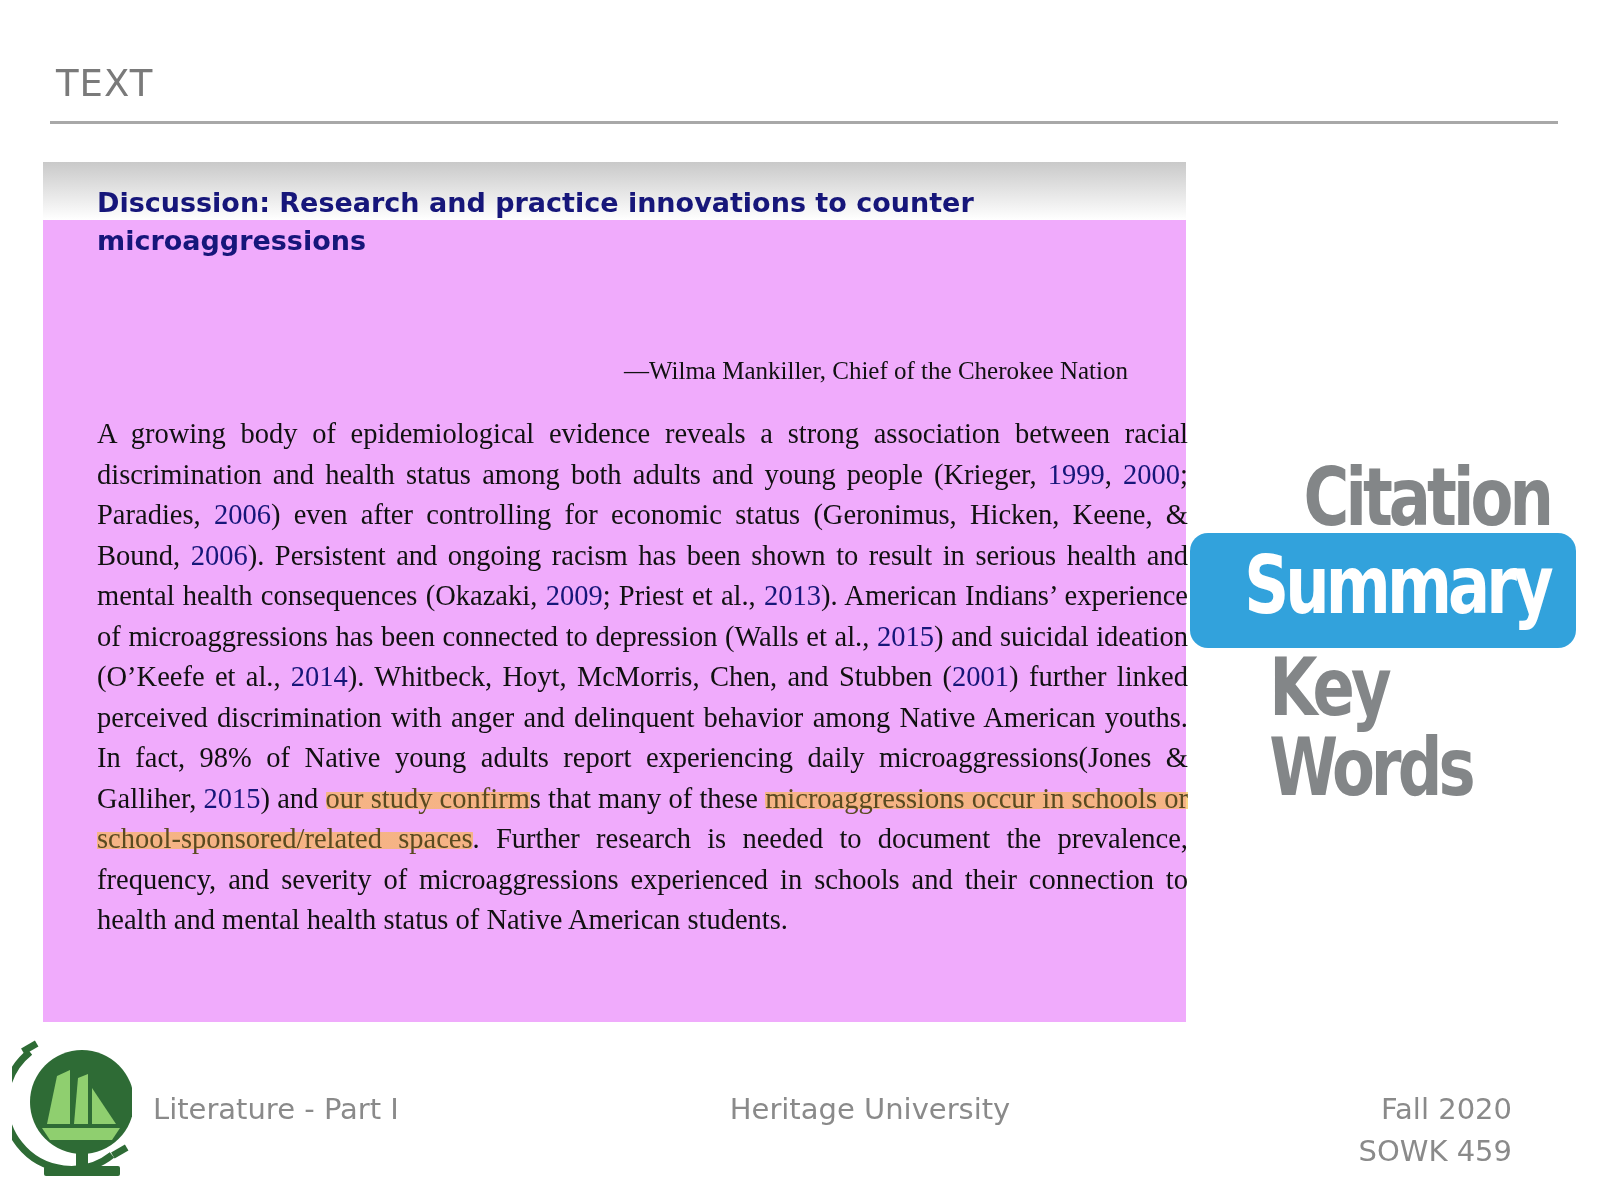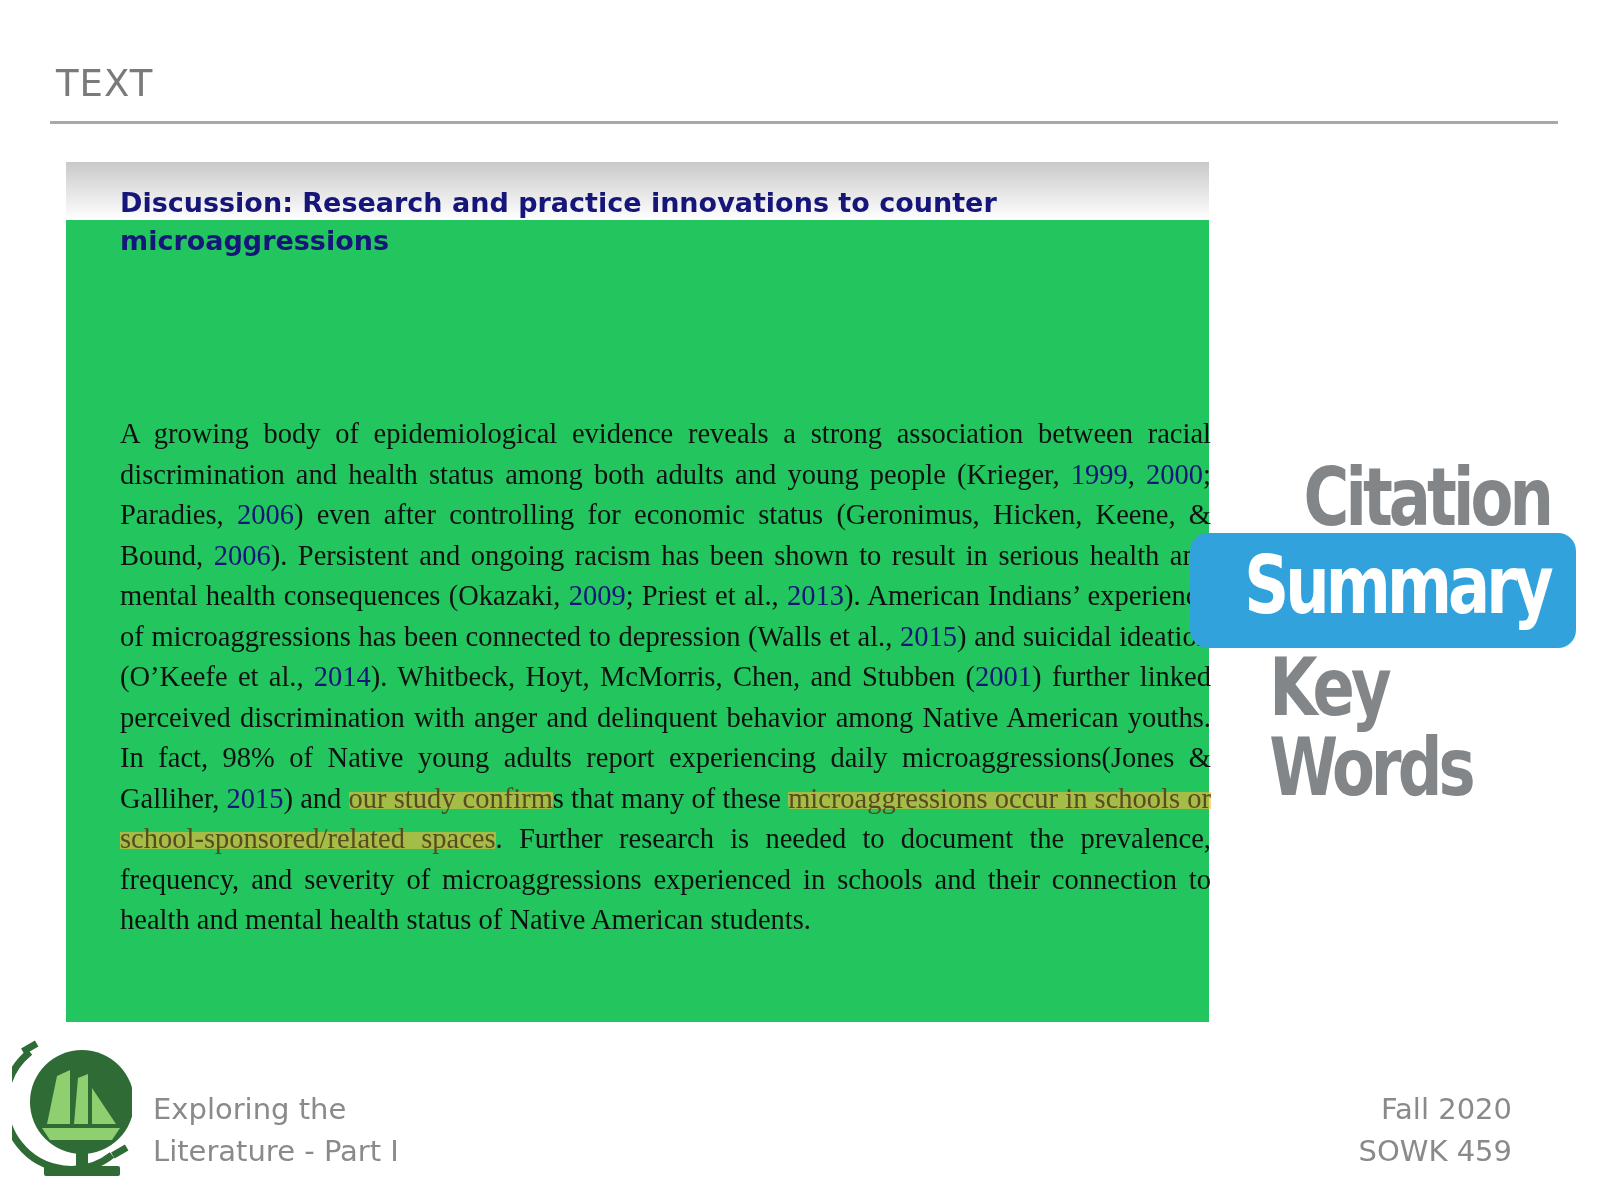--- a/index.html
+++ b/index.html
@@ -1,19 +1,19 @@
 <!DOCTYPE html>
 <html><head>
 <meta charset="utf-8">
 <style>
   html, body { margin:0; padding:0; }
   body { width:1600px; height:1200px; background:#ffffff; position:relative; overflow:hidden; font-family:"DejaVu Sans", sans-serif; }
   .slide-title { position:absolute; left:56px; top:62px; font-size:37px; color:#7a7a7a; letter-spacing:1px; font-family:"DejaVu Sans", sans-serif; }
   .title-rule { position:absolute; left:50px; top:121px; width:1508px; height:3px; background:#a8a8a8; }
-  .doc { position:absolute; left:66px; top:162px; width:1143px; height:860px; background:#22c55e; }
+  .doc { position:absolute; left:43px; top:162px; width:1143px; height:860px; background:#f0abfc; }
   .doc-shade { position:absolute; left:0; top:0; width:100%; height:58px; background:linear-gradient(#c9c9c9, #ffffff); }
   .section-head { position:absolute; left:54px; top:22px; width:940px; font-family:"DejaVu Sans", sans-serif; font-weight:bold; font-size:27px; line-height:38px; color:#16167a; }
   .epigraph { position:absolute; right:58px; font-family:"Liberation Serif", serif; font-size:25px; color:#111; }
   .epi1 { top:125px; }
   .epi2 { top:195px; }
   .body-text { position:absolute; left:54px; top:252px; width:1091px; font-family:"Liberation Serif", serif; font-size:28.5px; line-height:40.5px; color:#111; text-align:justify; }
   .cite { color:#16167a; }
   .hl { background:linear-gradient(transparent 30%, rgba(249,185,54,0.6) 30%, rgba(249,185,54,0.6) 85%, transparent 85%); border-radius:10px; color:#5a4a20; }
   .badge-area { position:absolute; left:1190px; top:450px; width:400px; height:300px; }
   .kw { position:absolute; right:40px; font-family:"DejaVu Sans", sans-serif; font-weight:bold; color:#838688; font-size:80px; letter-spacing:-5px; transform:scaleX(0.78); transform-origin:right; line-height:1; }
@@ -29,20 +29,21 @@
 </style>
 </head>
 <body>
 
 <div class="slide-title">TEXT</div>
 <div class="title-rule"></div>
 
 <div class="doc">
   <div class="doc-shade"></div>
   <div class="section-head">Discussion: Research and practice innovations to counter microaggressions</div>
+  <div class="epigraph epi2">—Wilma Mankiller, Chief of the Cherokee Nation</div>
   <div class="body-text"><span>A growing body of epidemiological evidence reveals a strong association between racial discrimination and health status among both adults and young people (Krieger, </span><span class="cite">1999</span><span>, </span><span class="cite">2000</span><span>; Paradies, </span><span class="cite">2006</span><span>) even after controlling for economic status (Geronimus, Hicken, Keene, &amp; Bound, </span><span class="cite">2006</span><span>). Persistent and ongoing racism has been shown to result in serious health and mental health consequences (Okazaki, </span><span class="cite">2009</span><span>; Priest et al., </span><span class="cite">2013</span><span>). American Indians’ experience of microaggressions has been connected to depression (Walls et al., </span><span class="cite">2015</span><span>) and suicidal ideation (O’Keefe et al., </span><span class="cite">2014</span><span>). Whitbeck, Hoyt, McMorris, Chen, and Stubben (</span><span class="cite">2001</span><span>) further linked perceived discrimination with anger and delinquent behavior among Native American youths. In fact, 98% of Native young adults report experiencing daily microaggressions(Jones &amp; Galliher, </span><span class="cite">2015</span><span>) and </span><span class="hl">our study confirm</span><span>s that many of these </span><span class="hl">microaggressions occur in schools or school-sponsored/related spaces</span><span>. Further research is needed to document the prevalence, frequency, and severity of microaggressions experienced in schools and their connection to health and mental health status of Native American students.</span></div>
 </div>
 
 <div class="badge-area">
   <div class="kw kw-citation">Citation</div>
   <div class="kw kw-keywords">Key Words</div>
   <div class="summary-box"></div>
   <div class="kw kw-summary">Summary</div>
 </div>
 
@@ -55,21 +56,21 @@
     <polygon points="30,88 108,88 100,100 38,100" fill="#8fcf6f"></polygon>
     <polygon points="58,30 45,36 35,84 58,84" fill="#8fcf6f"></polygon>
     <polygon points="76,34 66,38 62,84 76,84" fill="#8fcf6f"></polygon>
     <polygon points="80,48 80,84 104,84" fill="#8fcf6f"></polygon>
     <rect x="64" y="112" width="12" height="16" fill="#2e6b35"></rect>
     <rect x="32" y="126" width="76" height="10" rx="2" fill="#2e6b35"></rect>
   </svg>
 </div>
 
 <div class="foot foot-left">
-  <div>Exploring the</div>
   <div>Literature - Part I</div>
 </div>
 <div class="foot foot-center">
+  <div>Heritage University</div>
 </div>
 <div class="foot foot-right">
   <div>Fall 2020</div>
   <div>SOWK 459</div>
 </div>
 
 </body></html>

